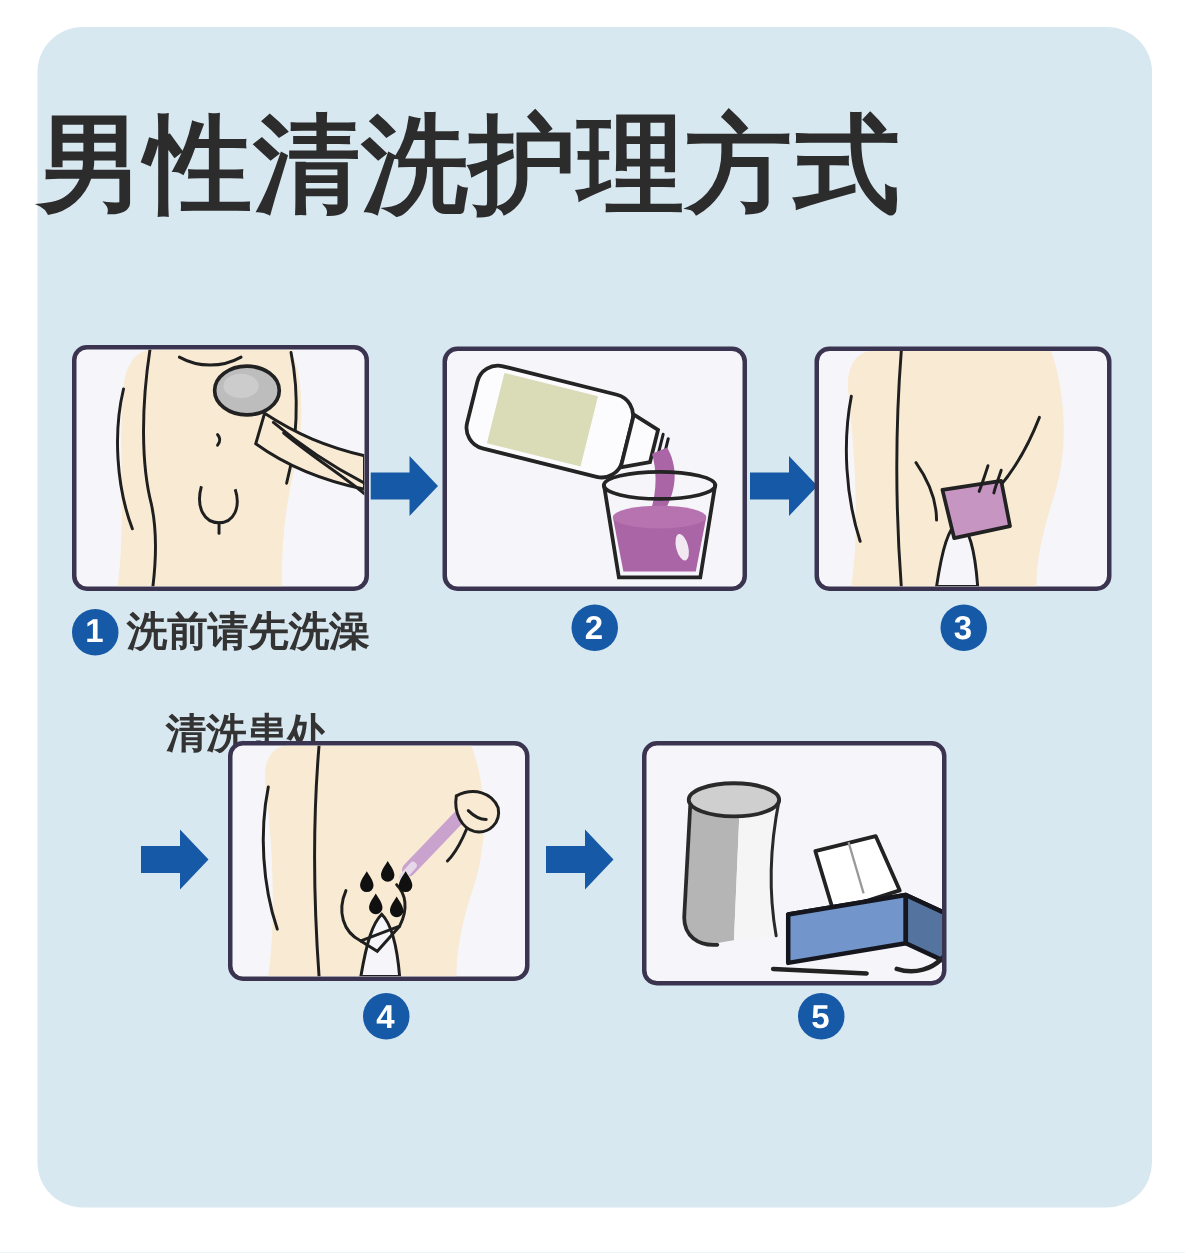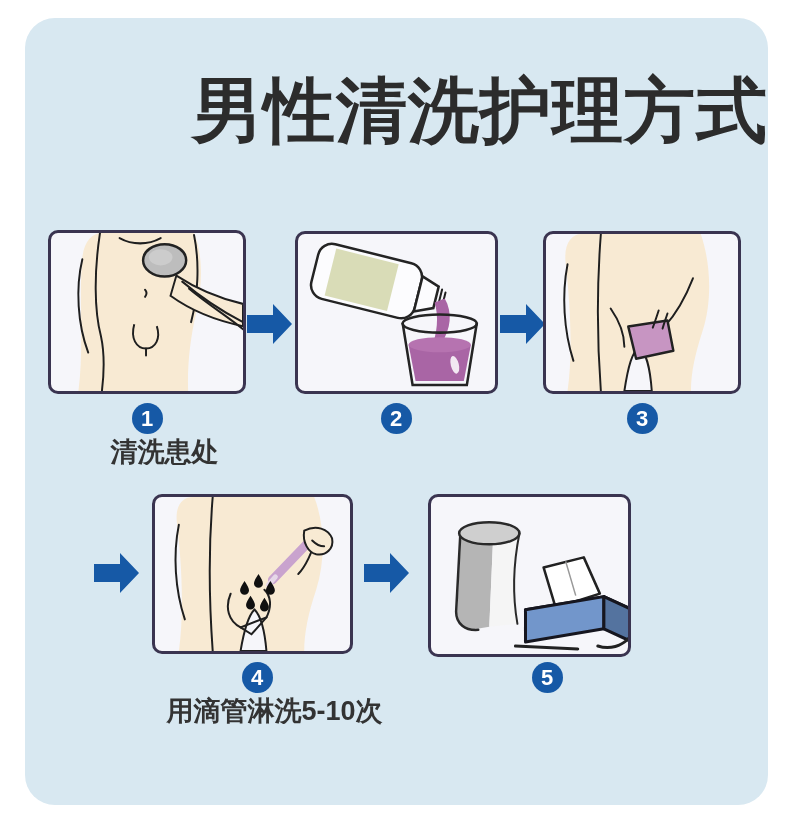--- a/index.html
+++ b/index.html
@@ -7,21 +7,21 @@
     width:790px;height:835px;position:relative;background:#ffffff;
     font-family:"Liberation Sans","DejaVu Sans",sans-serif;
     overflow:hidden;
   }
   .card{
     position:absolute;left:25px;top:18px;width:743px;height:787px;
     background:var(--card-bg,#d8e8f1);border-radius:30px;
   }
   .title{
     position:absolute;left:25px;width:743px;top:70px;
-    text-align:right;font-size:71px;font-weight:600;
+    text-align:left;font-size:71px;font-weight:600;
     color:var(--title-color,#2c2c2c);letter-spacing:1px;line-height:1.15;
   }
   .panel{
     position:absolute;background:var(--panel-bg,#f6f6fa);
     border:3px solid var(--panel-border,#3a3450);
     border-radius:10px;box-sizing:border-box;overflow:hidden;
   }
   .panel svg{display:block;width:100%;height:100%;}
   .arrow{position:absolute;width:46px;height:42px;}
   .arrow polygon{fill:var(--accent,#1659a6);}
@@ -30,21 +30,21 @@
     font-size:27px;font-weight:600;color:var(--caption-color,#333333);
     line-height:36px;white-space:nowrap;
   }
   .cap-row{display:flex;align-items:center;gap:6px;}
   .badge{
     width:31px;height:31px;border-radius:50%;flex:0 0 31px;
     background:var(--accent,#1659a6);color:#ffffff;
     font-size:22px;font-weight:700;
     display:flex;align-items:center;justify-content:center;line-height:1;
   }
-  .cap-line2{margin-left:35px;}
+  .cap-line2{margin-left:35px;margin-top:32px;}
   .cap-line2:empty{display:none;}
   
   .skin{fill:var(--skin,#f8ead3);}
   .liquid{fill:var(--liquid,#a965a5);}
   .label-green{fill:var(--label-green,#d9dcb7);}
   .cloth{fill:var(--cloth,#c795c2);}
   .dropper{stroke:var(--dropper,#c9a3ce);}
   .boxblue{fill:var(--boxblue,#7296cb);}
   .outl{stroke:#1f1f1f;stroke-width:2;fill:none;stroke-linecap:round;}
 </style>
@@ -108,20 +108,21 @@
     <path class="outl" d="M66,74 C76,88 80,100 80,112"></path>
     <path class="cloth" stroke="#222222" stroke-width="2.5" stroke-linejoin="round" d="M84,92 L124,86 L130,116 L92,124 Z"></path>
     <path class="outl" d="M115,76 C113,82 111,88 109,93"></path>
     <path class="outl" d="M124,79 C122,85 120,90 119,94"></path>
   </svg>
 </div>
 
 <div class="caption" style="left:37px;top:403px;width:220px;">
   <div class="cap-row">
     <div class="badge">1</div>
+    <div>洗前请先洗澡</div>
   </div>
   <div class="cap-line2">清洗患处</div>
 </div>
 
 <div class="caption" style="left:286px;top:403px;width:220px;">
   <div class="cap-row">
     <div class="badge">2</div>
   </div>
 </div>
 
@@ -177,21 +178,20 @@
     <polygon points="172,99 198,111 198,143 172,131" fill="#54739f" stroke="#16161f" stroke-width="3" stroke-linejoin="round"></polygon>
     <path d="M84,148 L146,151" stroke="#222222" stroke-width="3" stroke-linecap="round"></path>
     <path d="M166,148 C178,152 190,148 197,140" stroke="#222222" stroke-width="3" fill="none" stroke-linecap="round"></path>
   </svg>
 </div>
 
 <div class="caption" style="left:127px;top:662px;width:260px;">
   <div class="cap-row">
     <div class="badge">4</div>
   </div>
-  <div class="cap-line2">用滴管淋洗5-10次</div>
 </div>
 
 <div class="caption" style="left:412px;top:662px;width:270px;">
   <div class="cap-row">
     <div class="badge">5</div>
   </div>
 
 </div>
 
 </body></html>

